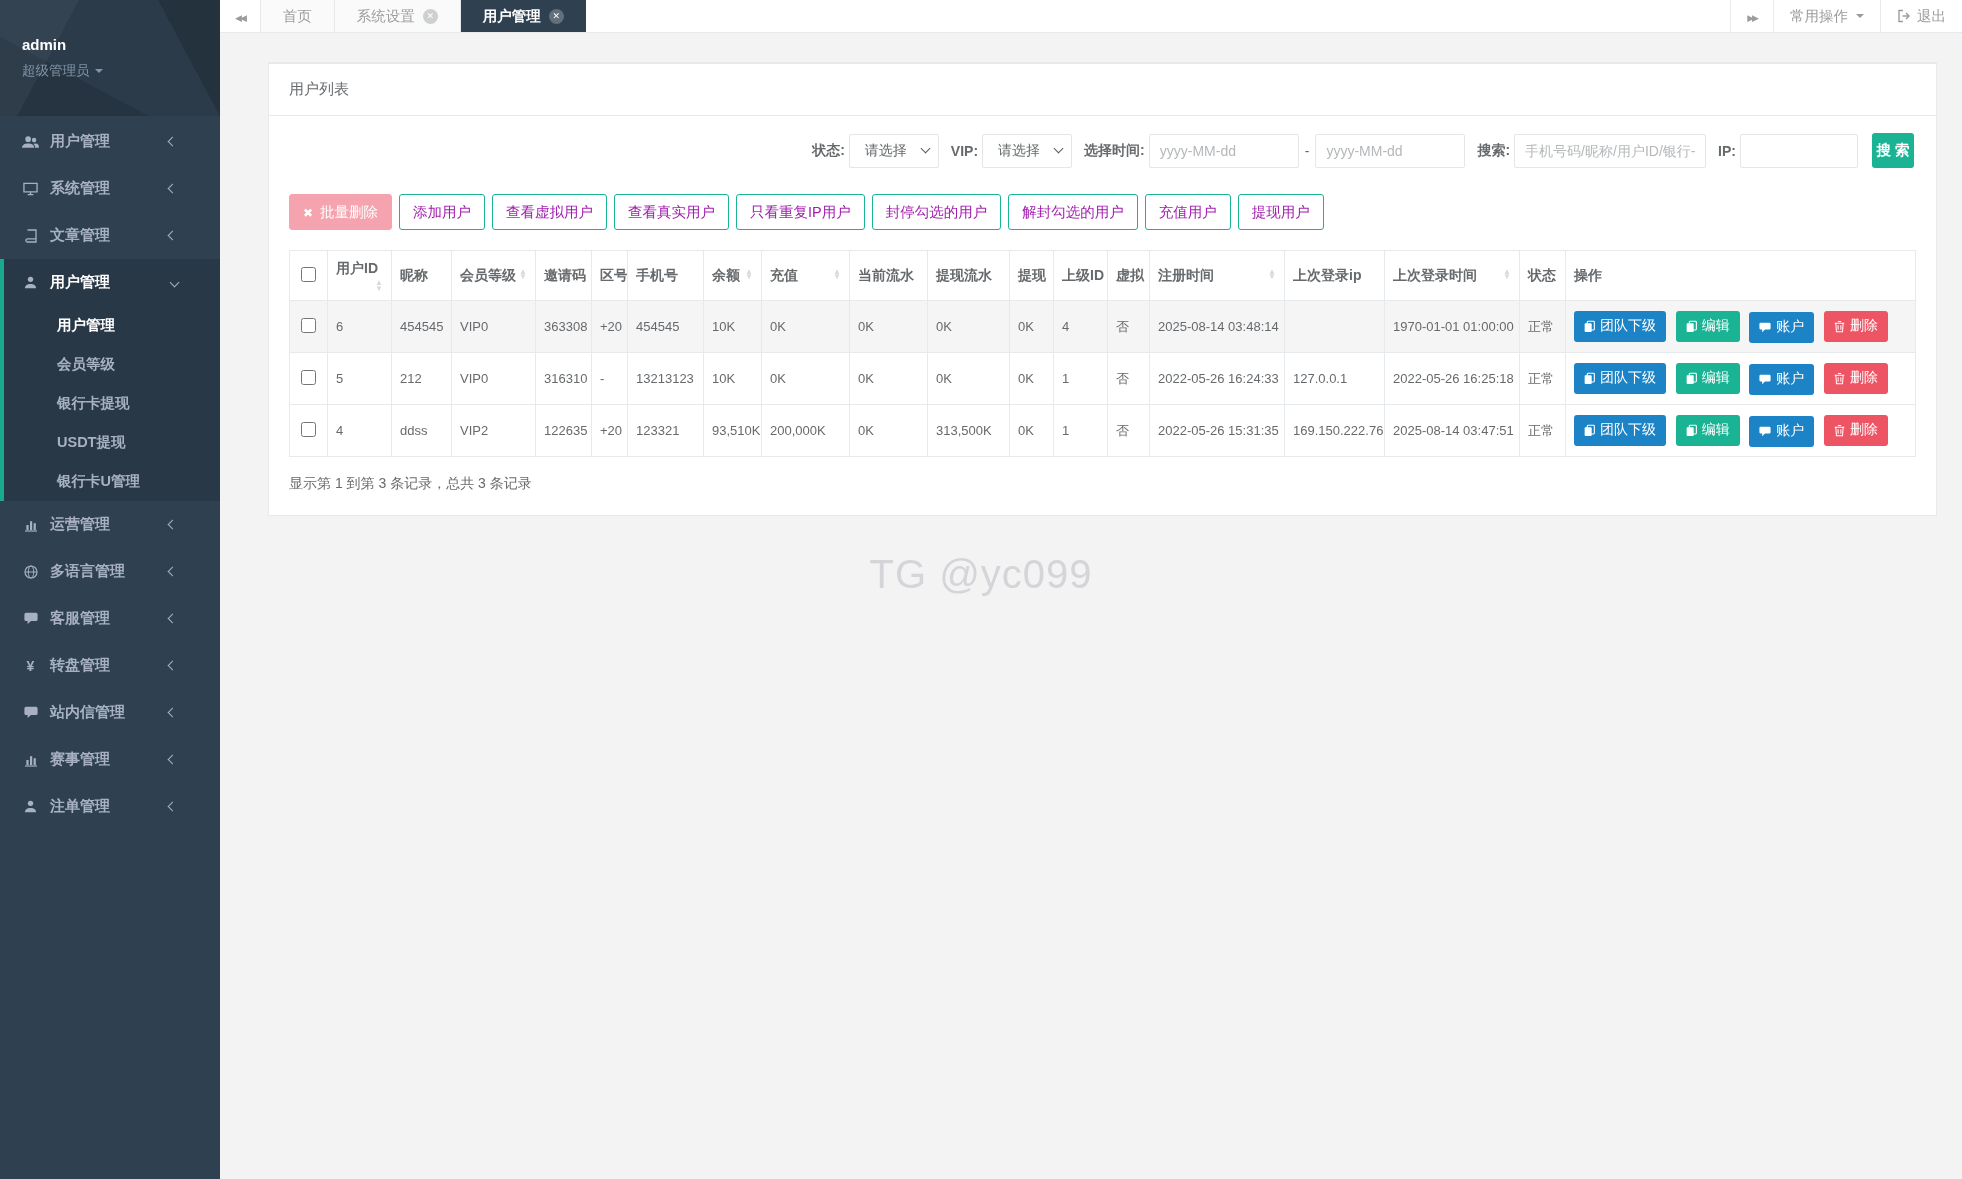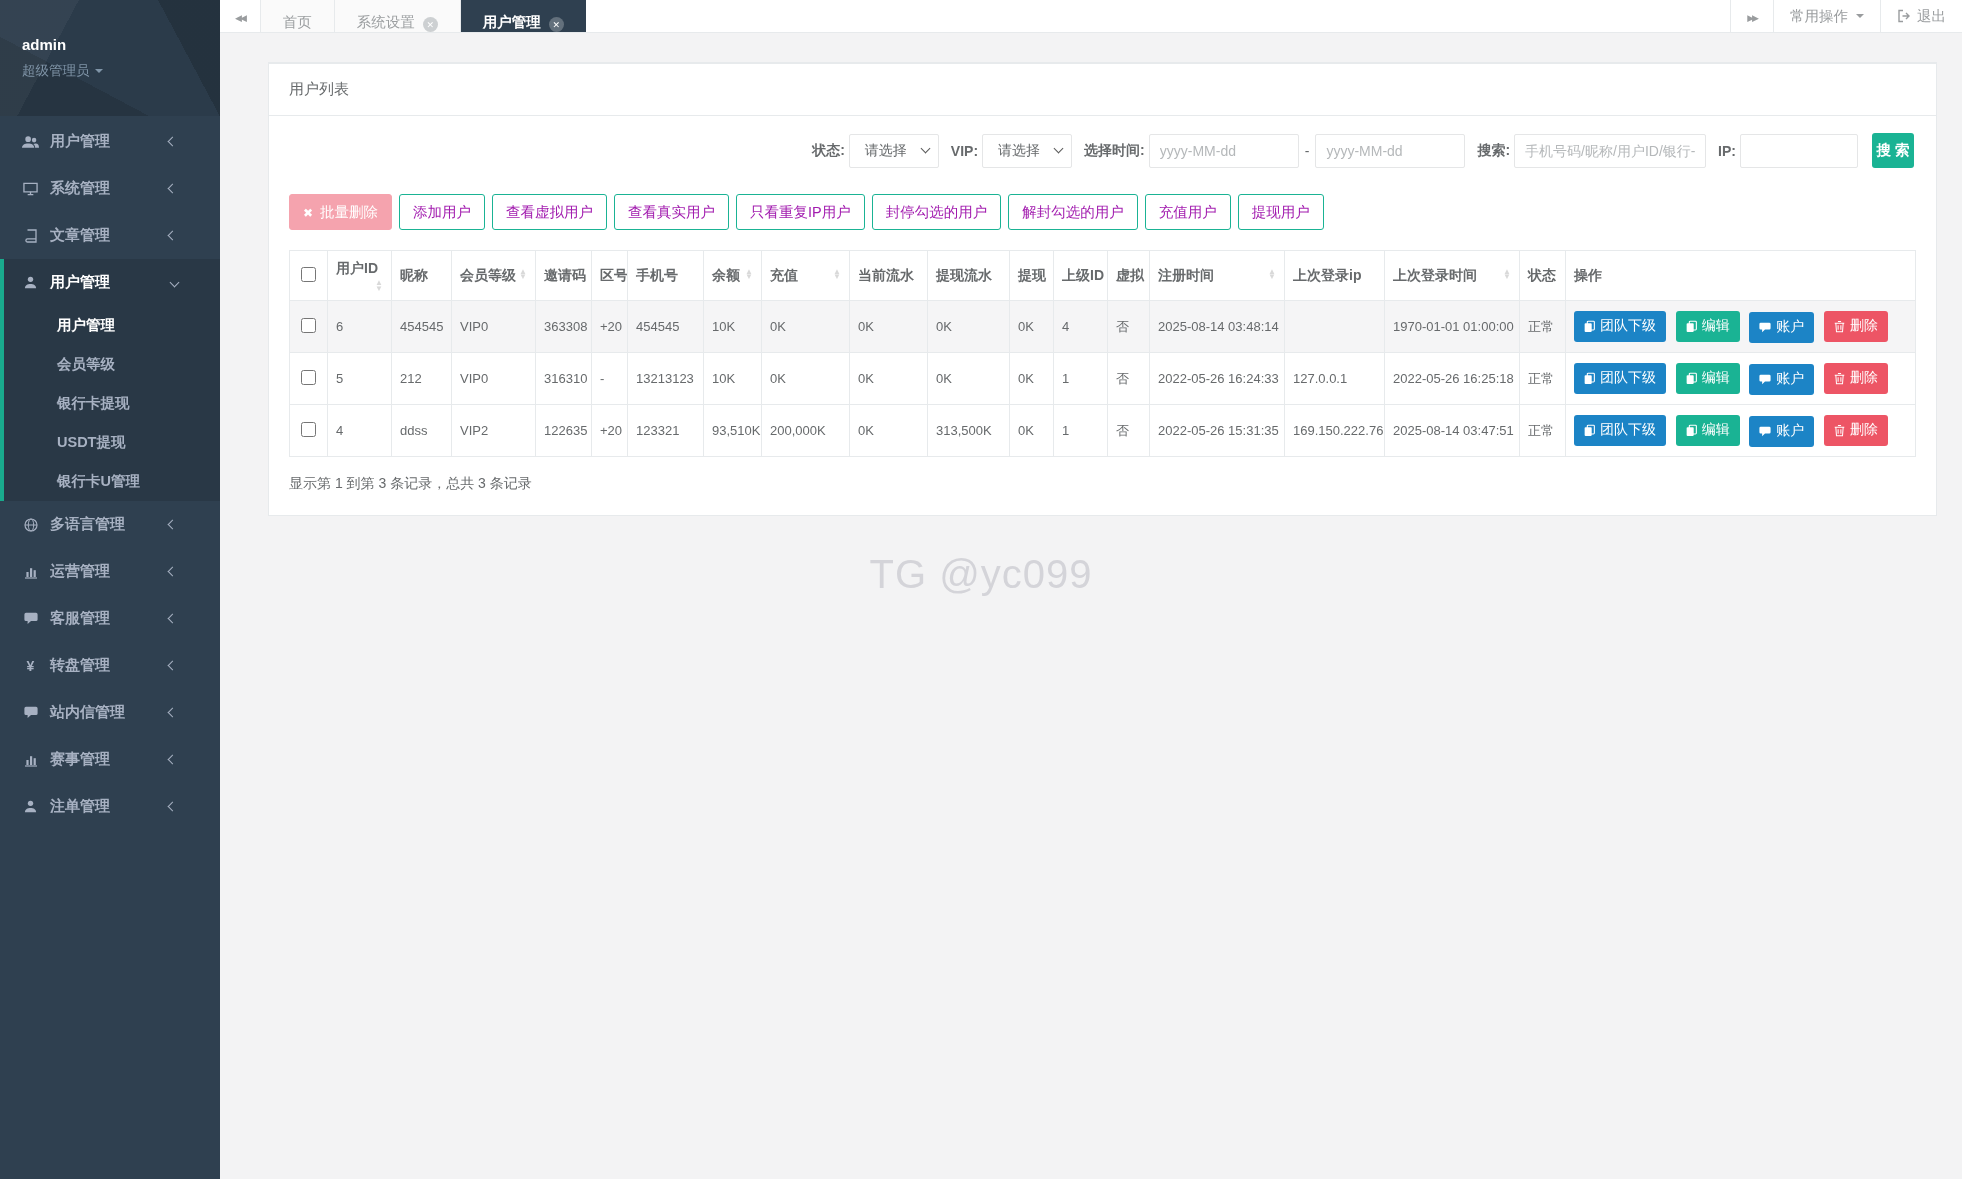--- a/index.html
+++ b/index.html
@@ -60,21 +60,21 @@
     display: flex; align-items: stretch; font-size: 14.5px;
   }
   .tab-scroll-btn {
     display: flex; align-items: center; padding: 0 15px;
     color: #999c9e; cursor: pointer; border-right: 1px solid #e7eaec;
   }
   .icon-backward::before { content: "◀◀"; font-size: 9px; letter-spacing: -2px; }
   .icon-forward::before { content: "▶▶"; font-size: 9px; letter-spacing: -2px; }
   .tabs { display: flex; }
   .tab {
-    display: flex; align-items: flex-end; padding: 0 22px;
+    display: flex; align-items: center; padding: 0 22px;
     background: #fafafa; color: #9b9ea0;
     border-right: 1px solid #e7eaec; cursor: pointer; white-space: nowrap;
   }
   .tab.active { background: #2f4050; color: #ffffff; font-weight: 600; border-right: none; }
   .tab-close {
     width: 15px; height: 15px; border-radius: 50%;
     background: #cdd0d2; color: #ffffff;
     display: inline-flex; align-items: center; justify-content: center;
     font-size: 9px; margin-left: 8px; cursor: pointer;
   }
@@ -232,39 +232,39 @@
           <div class="subnav-item">会员等级</div>
           <div class="subnav-item">银行卡提现</div>
           <div class="subnav-item">USDT提现</div>
           <div class="subnav-item">银行卡U管理</div>
         </div>
       </div>
 
       <div class="nav-item">
         <span class="nav-icon">
           <svg width="14" height="14" viewBox="0 0 14 14">
-              <circle cx="7" cy="7" r="6" fill="none" stroke="currentColor" stroke-width="1.2"></circle>
-              <ellipse cx="7" cy="7" rx="2.7" ry="6" fill="none" stroke="currentColor" stroke-width="1"></ellipse>
-              <path d="M1 7h12" stroke="currentColor" stroke-width="1" fill="none"></path>
-            </svg>
-        </span>
-        <span>多语言管理</span>
-        <span class="chev left"></span>
-      </div>
-
-      <div class="nav-item">
-        <span class="nav-icon">
-          <svg width="14" height="14" viewBox="0 0 14 14">
               <path d="M1 13h12" stroke="currentColor" stroke-width="1.2" fill="none"></path>
               <rect x="2.4" y="7" width="2.2" height="5" fill="currentColor"></rect>
               <rect x="6" y="3.2" width="2.2" height="8.8" fill="currentColor"></rect>
               <rect x="9.6" y="5.2" width="2.2" height="6.8" fill="currentColor"></rect>
             </svg>
         </span>
         <span>运营管理</span>
+        <span class="chev left"></span>
+      </div>
+
+      <div class="nav-item">
+        <span class="nav-icon">
+          <svg width="14" height="14" viewBox="0 0 14 14">
+              <circle cx="7" cy="7" r="6" fill="none" stroke="currentColor" stroke-width="1.2"></circle>
+              <ellipse cx="7" cy="7" rx="2.7" ry="6" fill="none" stroke="currentColor" stroke-width="1"></ellipse>
+              <path d="M1 7h12" stroke="currentColor" stroke-width="1" fill="none"></path>
+            </svg>
+        </span>
+        <span>多语言管理</span>
         <span class="chev left"></span>
       </div>
 
       <div class="nav-item">
         <span class="nav-icon">
           <svg width="14" height="13" viewBox="0 0 14 13">
               <path d="M2 .8h10A1.6 1.6 0 0 1 13.6 2.4v5A1.6 1.6 0 0 1 12 9H7L3.6 12V9H2A1.6 1.6 0 0 1 .4 7.4v-5A1.6 1.6 0 0 1 2 .8z" fill="currentColor"></path>
             </svg>
         </span>
         <span>客服管理</span>

